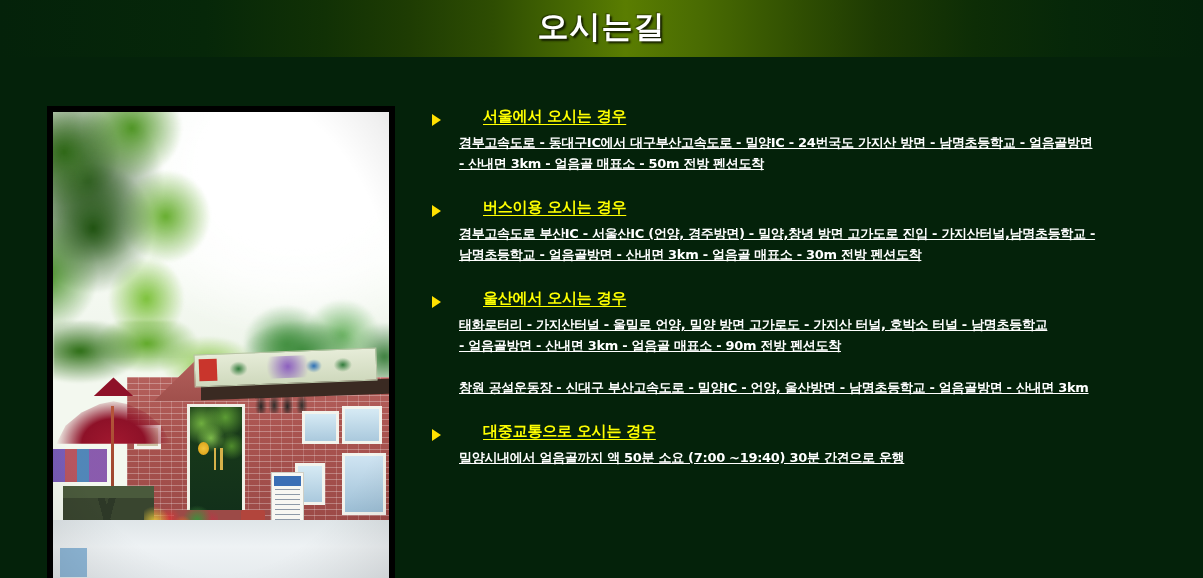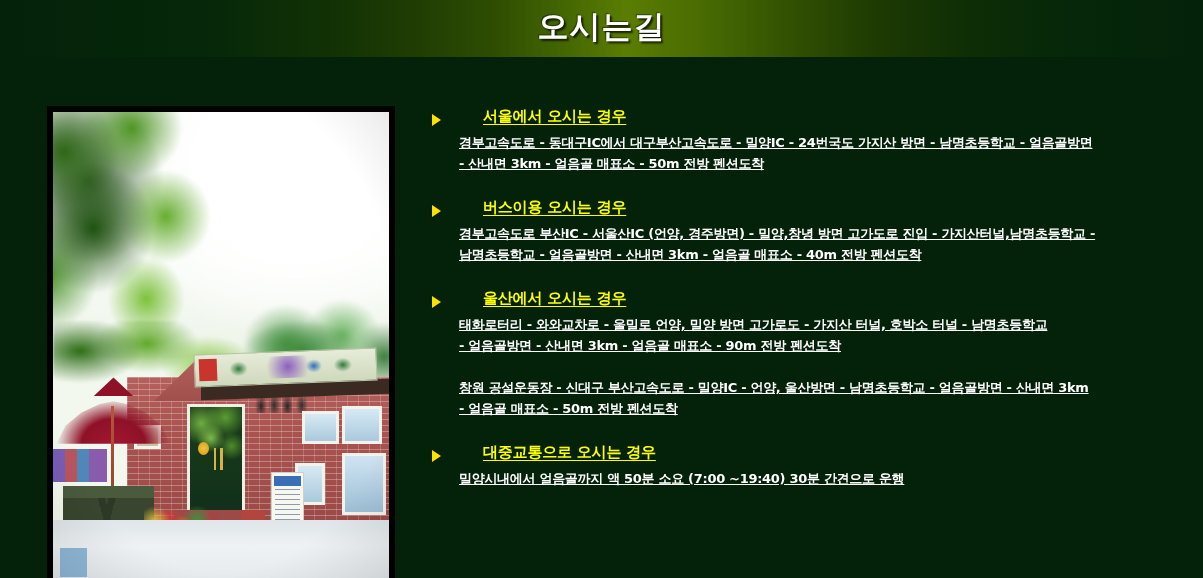--- a/index.html
+++ b/index.html
@@ -408,39 +408,38 @@
       </div>
     </div>
 
     <div class="route">
       <div class="route-head">
         <span class="arrow-icon"></span>
         <span class="route-title">버스이용 오시는 경우</span>
       </div>
       <div class="route-body">
         <div>경부고속도로 부산IC  - 서울산IC (언양, 경주방면) -  밀양,창녕 방면 고가도로 진입 - 가지산터널,남명초등학교 -</div>
-        <div>남명초등학교 - 얼음골방면 - 산내면 3km - 얼음골 매표소 - 40m 전방 펜션도착</div>
+        <div>남명초등학교 - 얼음골방면 - 산내면 3km - 얼음골 매표소 - 30m 전방 펜션도착</div>
       </div>
     </div>
 
     <div class="route">
       <div class="route-head">
         <span class="arrow-icon"></span>
         <span class="route-title">울산에서 오시는 경우</span>
       </div>
       <div class="route-body">
-        <div>태화로터리 - 와와교차로 - 울밀로 언양, 밀양 방면 고가로도 - 가지산 터널, 호박소 터널 - 남명초등학교</div>
+        <div>태화로터리 - 가지산터널 - 울밀로 언양, 밀양 방면 고가로도 - 가지산 터널, 호박소 터널 - 남명초등학교</div>
         <div>- 얼음골방면 - 산내면 3km - 얼음골 매표소 - 90m 전방 펜션도착</div>
       </div>
     </div>
 
     <div class="route">
       <div class="route-body">
         <div>창원 공설운동장 -  신대구 부산고속도로 - 밀양IC  - 언양, 울산방면 - 남명초등학교 - 얼음골방면 - 산내면 3km</div>
-        <div>- 얼음골 매표소 - 50m 전방 펜션도착</div>
       </div>
     </div>
 
     <div class="route">
       <div class="route-head">
         <span class="arrow-icon"></span>
         <span class="route-title">대중교통으로 오시는 경우</span>
       </div>
       <div class="route-body">
         <div>밀양시내에서 얼음골까지 액 50분 소요 (7:00 ~19:40) 30분 간견으로 운행</div>

